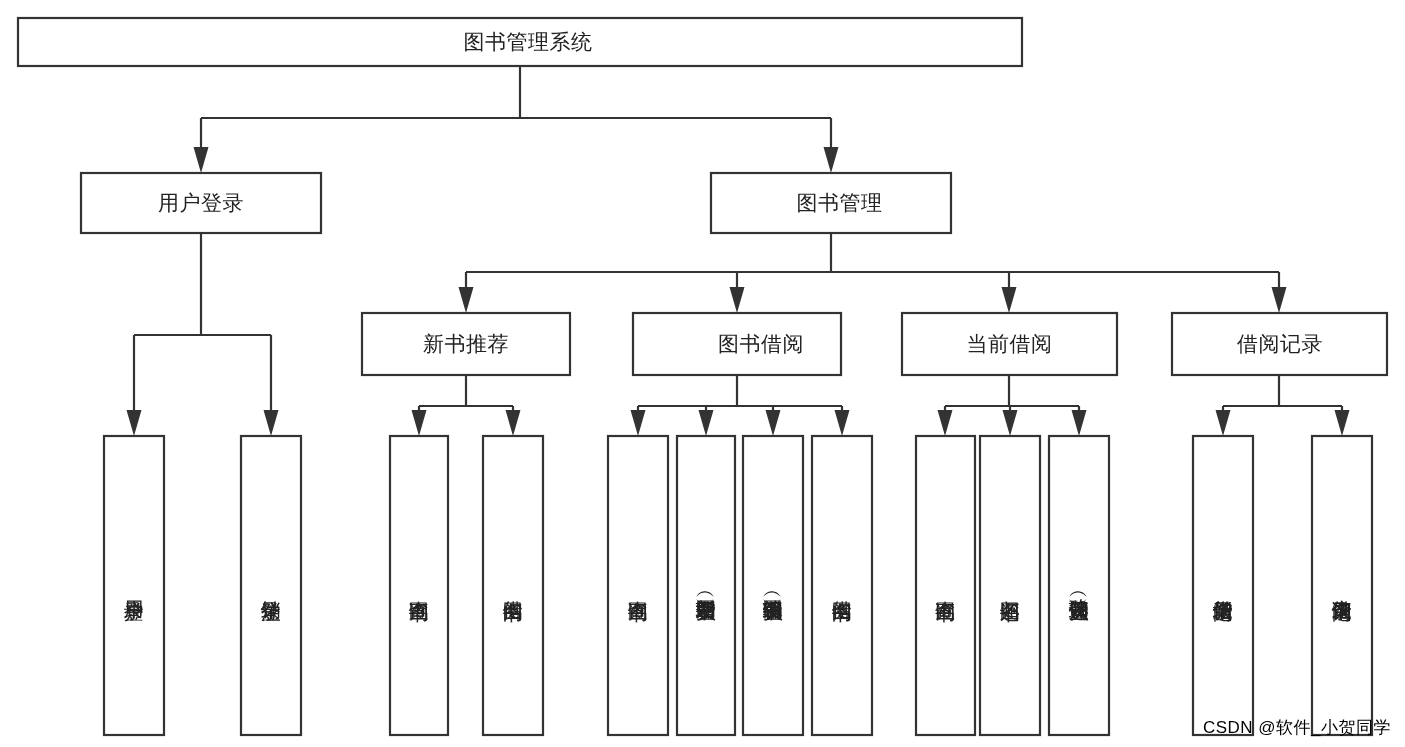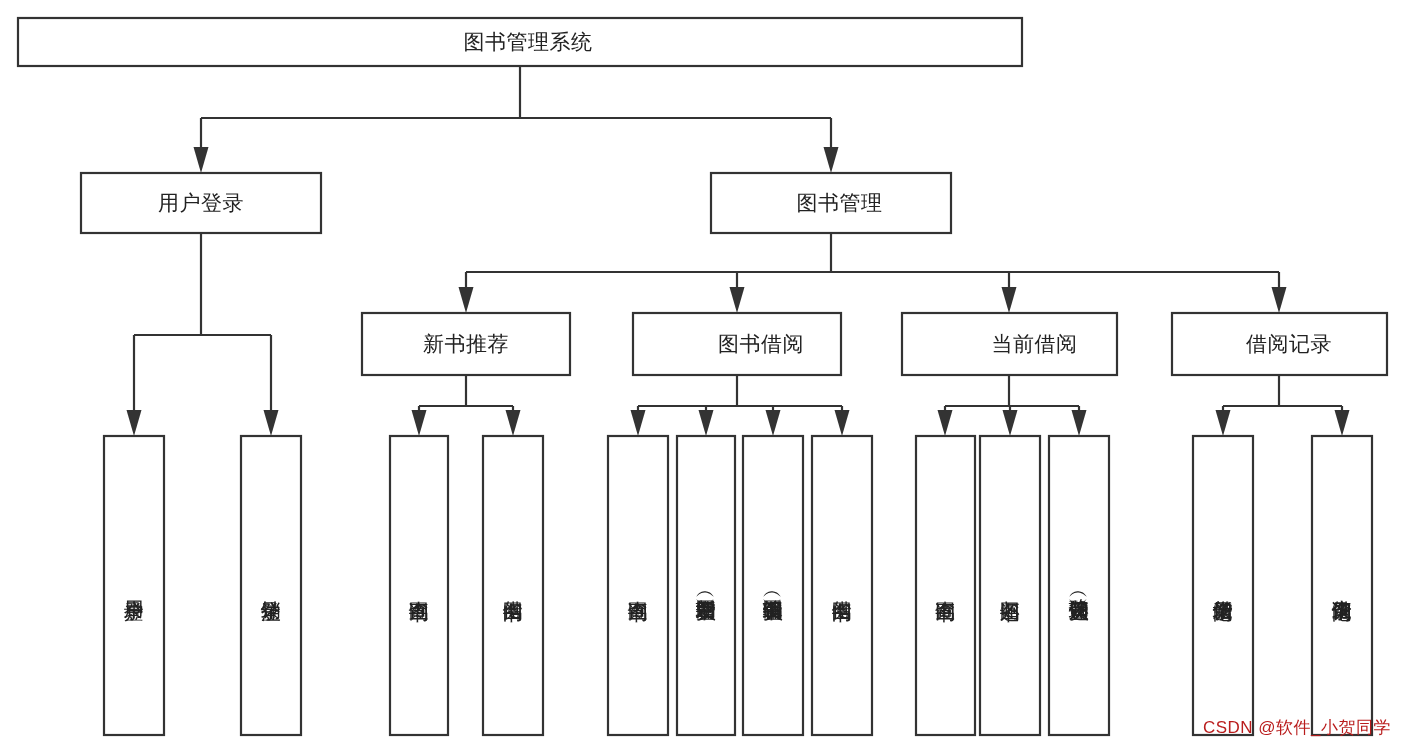--- a/index.html
+++ b/index.html
@@ -65,21 +65,21 @@
     line-height: 1.12;
     letter-spacing: 0.5px;
     writing-mode: vertical-rl;
     text-orientation: upright;
     pointer-events: none;
   }
   .watermark {
     position: absolute;
     right: 14px;
     bottom: 8px;
-    color: #b91c1c;
+    color: #000000;
     font-size: 17px;
     letter-spacing: 0.5px;
     white-space: nowrap;
     user-select: none;
   }
 </style>
 </head>
 <body>
 
 <div id="diagram-root">
@@ -176,22 +176,22 @@
         <rect x="1312" y="436" width="60" height="299" class="node-box"></rect>
       </g>
   </svg>
 
   <div id="label-layer">
       <div class="node-label-h" style="left: 18px; top: 18px; width: 1004px; height: 48px; padding-left: 8px;">图书管理系统</div>
       <div class="node-label-h" style="left: 81px; top: 173px; width: 240px; height: 60px;">用户登录</div>
       <div class="node-label-h" style="left: 711px; top: 173px; width: 257px; height: 60px;">图书管理</div>
       <div class="node-label-h" style="left: 362px; top: 313px; width: 208px; height: 62px;">新书推荐</div>
       <div class="node-label-h" style="left: 633px; top: 313px; width: 208px; height: 62px; padding-left: 24px;">图书借阅</div>
-      <div class="node-label-h" style="left: 902px; top: 313px; width: 215px; height: 62px; margin-left: 25px;">当前借阅</div>
-      <div class="node-label-h" style="left: 1172px; top: 313px; width: 234px; height: 62px;">借阅记录</div>
+      <div class="node-label-h" style="left: 902px; top: 313px; width: 215px; height: 62px;">当前借阅</div>
+      <div class="node-label-h" style="left: 1172px; top: 313px; width: 216px; height: 62px;">借阅记录</div>
       <div class="node-label-v" style="left: 104px; top: 436px; width: 60px; height: 299px;">用户登录</div>
       <div class="node-label-v" style="left: 241px; top: 436px; width: 60px; height: 299px;">注销登录</div>
       <div class="node-label-v" style="left: 390px; top: 436px; width: 58px; height: 299px;">查询图书</div>
       <div class="node-label-v" style="left: 483px; top: 436px; width: 60px; height: 299px;">借阅图书</div>
       <div class="node-label-v" style="left: 608px; top: 436px; width: 60px; height: 299px;">查询图书</div>
       <div class="node-label-v" style="left: 677px; top: 436px; width: 58px; height: 299px;">新增图书（管理员）</div>
       <div class="node-label-v" style="left: 743px; top: 436px; width: 60px; height: 299px;">编辑图书（管理员）</div>
       <div class="node-label-v" style="left: 812px; top: 436px; width: 60px; height: 299px;">借阅图书</div>
       <div class="node-label-v" style="left: 916px; top: 436px; width: 59px; height: 299px;">查询图书</div>
       <div class="node-label-v" style="left: 980px; top: 436px; width: 60px; height: 299px;">归还图书</div>

